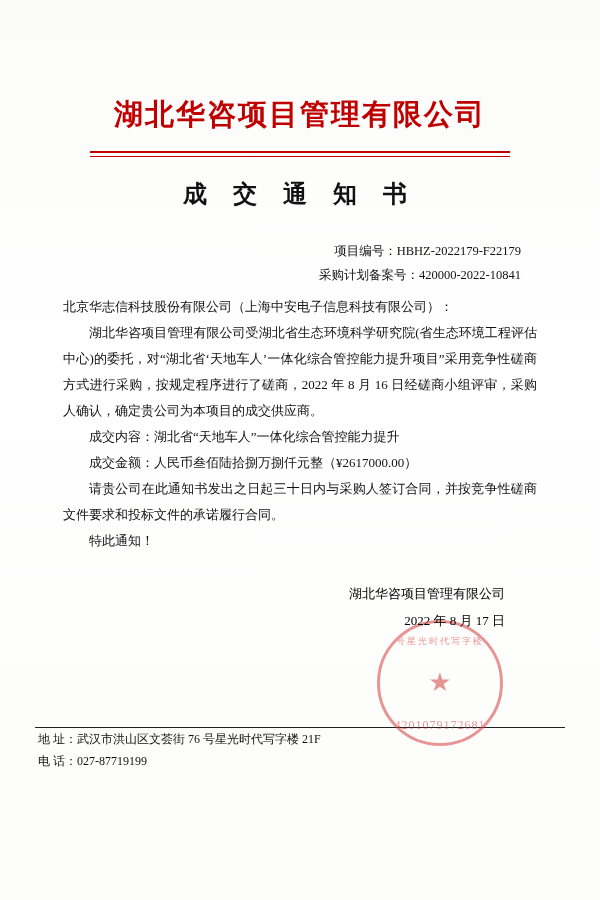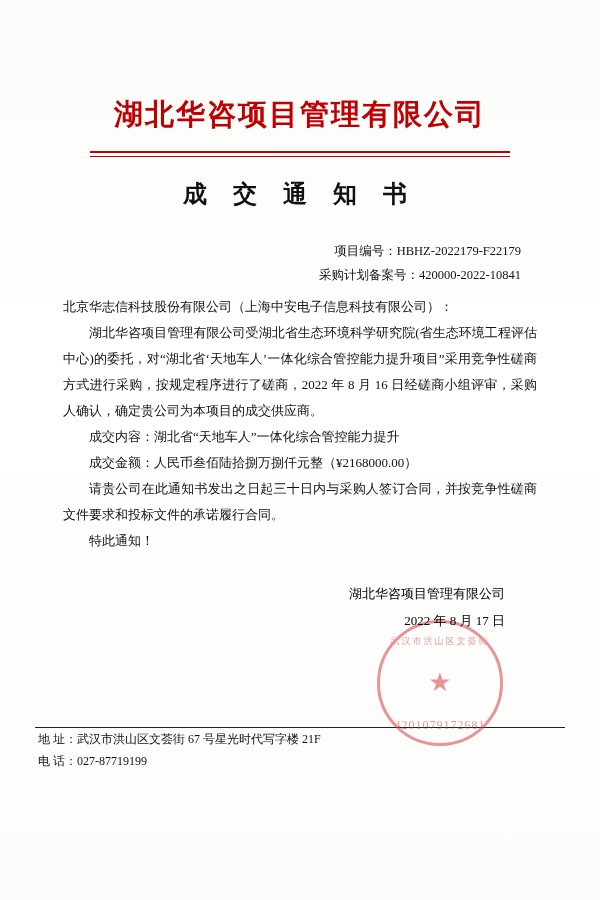--- a/index.html
+++ b/index.html
@@ -157,36 +157,36 @@
 
     <div class="meta">
       <div class="num">项目编号：HBHZ-2022179-F22179</div>
       <div class="num">采购计划备案号：420000-2022-10841</div>
     </div>
 
     <div class="body-text">
       <div class="p-none">北京华志信科技股份有限公司（上海中安电子信息科技有限公司）：</div>
       <div class="p-indent">湖北华咨项目管理有限公司受湖北省生态环境科学研究院(省生态环境工程评估中心)的委托，对“湖北省‘天地车人’一体化综合管控能力提升项目”采用竞争性磋商方式进行采购，按规定程序进行了磋商，2022 年 8 月 16 日经磋商小组评审，采购人确认，确定贵公司为本项目的成交供应商。</div>
       <div class="p-indent">成交内容：湖北省“天地车人”一体化综合管控能力提升</div>
-      <div class="p-indent">成交金额：人民币叁佰陆拾捌万捌仟元整（¥2168000.00）</div>
+      <div class="p-indent">成交金额：人民币叁佰陆拾捌万捌仟元整（¥2617000.00）</div>
       <div class="p-indent">请贵公司在此通知书发出之日起三十日内与采购人签订合同，并按竞争性磋商文件要求和投标文件的承诺履行合同。</div>
       <div class="p-indent">特此通知！</div>
     </div>
 
     <div class="sign-block">
       <div>湖北华咨项目管理有限公司</div>
       <div>2022 年 8 月 17 日</div>
     </div>
 
     <div class="stamp">
-      <div class="arc-top">武汉市洪山区文荟街</div>
+      <div class="arc-top">号星光时代写字楼</div>
       <div class="inner-star">★</div>
       <div class="arc-bottom">4201079172681</div>
     </div>
 
   </div>
 
   <div class="footer-rule"></div>
   <div class="footer">
-    <div>地  址：武汉市洪山区文荟街 67 号星光时代写字楼 21F</div>
+    <div>地  址：武汉市洪山区文荟街 76 号星光时代写字楼 21F</div>
     <div>电  话：027-87719199</div>
   </div>
 </div>
 
 </body></html>

